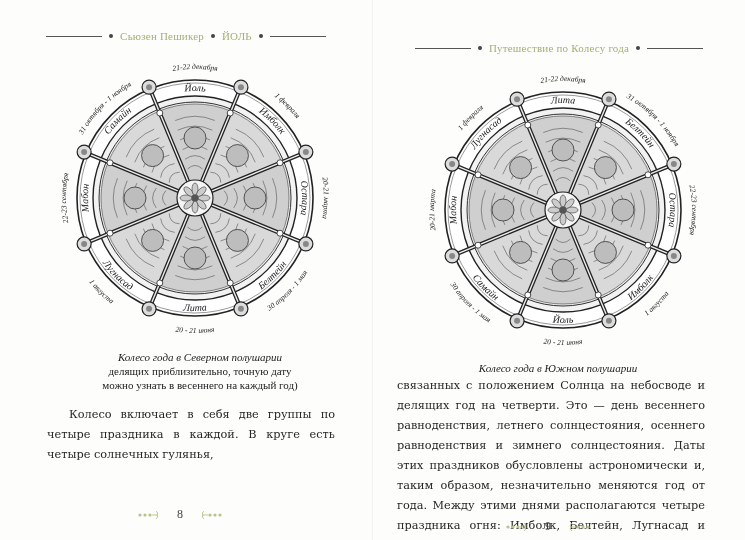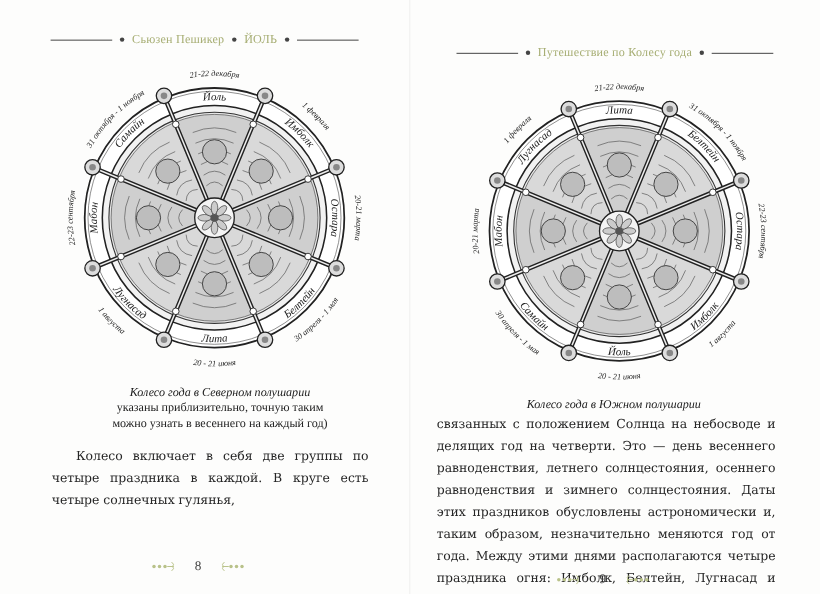--- a/index.html
+++ b/index.html
@@ -201,21 +201,21 @@
           <text class="ring-label" text-anchor="middle"><textPath href="#Ln6" startOffset="50%">Мабон</textPath></text>
           <text class="date-label" text-anchor="middle"><textPath href="#Ld6" startOffset="50%">22-23 сентября</textPath></text>
           <text class="ring-label" text-anchor="middle"><textPath href="#Ln7" startOffset="50%">Самайн</textPath></text>
           <text class="date-label" text-anchor="middle"><textPath href="#Ld7" startOffset="50%">31 октября - 1 ноября</textPath></text>
         </g>
     </svg>
   </div>
 
   <div class="caption" style="left:40px; top:350px; width:320px;">
     <div class="cap-title">Колесо года в Северном полушарии</div>
-    <div>указаны приблизительно, точную таким</div>
+    <div>делящих приблизительно, точную дату</div>
     <div>можно узнать в весеннего на каждый год)</div>
   </div>
 
   <div class="body-text" style="left:47px; top:405px; width:288px;">
     <p class="indent">Колесо включает в себя две группы по четыре праздника в каждой. В круге есть четыре солнечных гулянья,</p>
   </div>
 
   <div class="folio" style="left:137px;">
     <svg class="orn" viewBox="0 0 26 12">
       <circle cx="3" cy="6" r="1.6" fill="#b9c28a"></circle>

